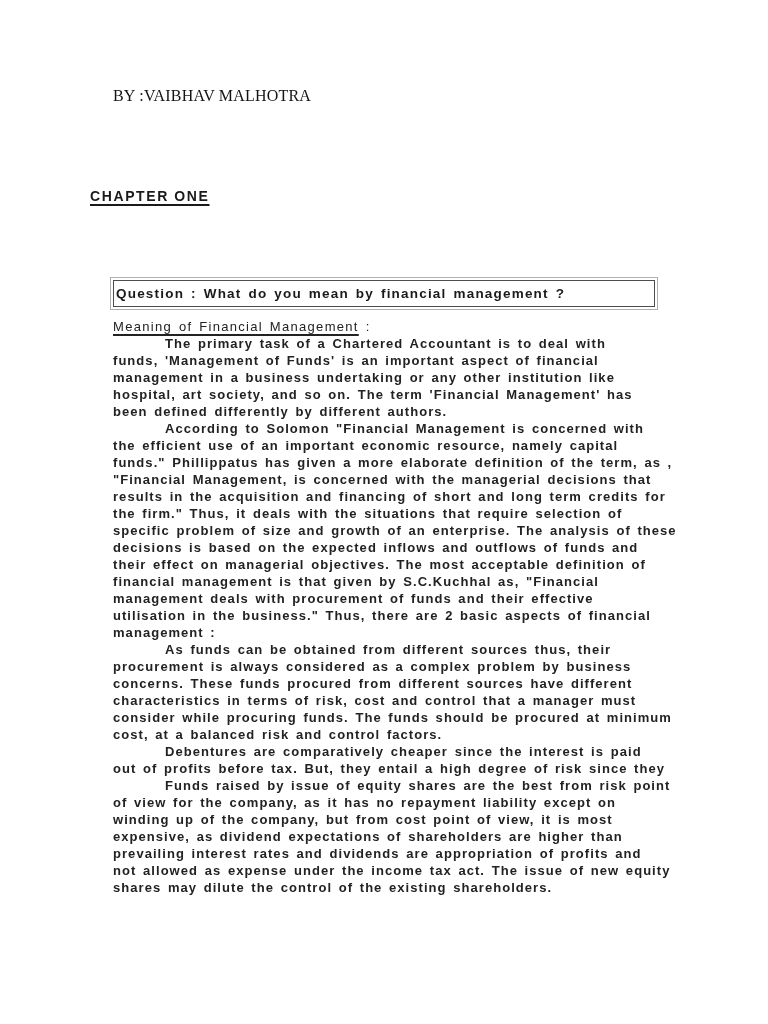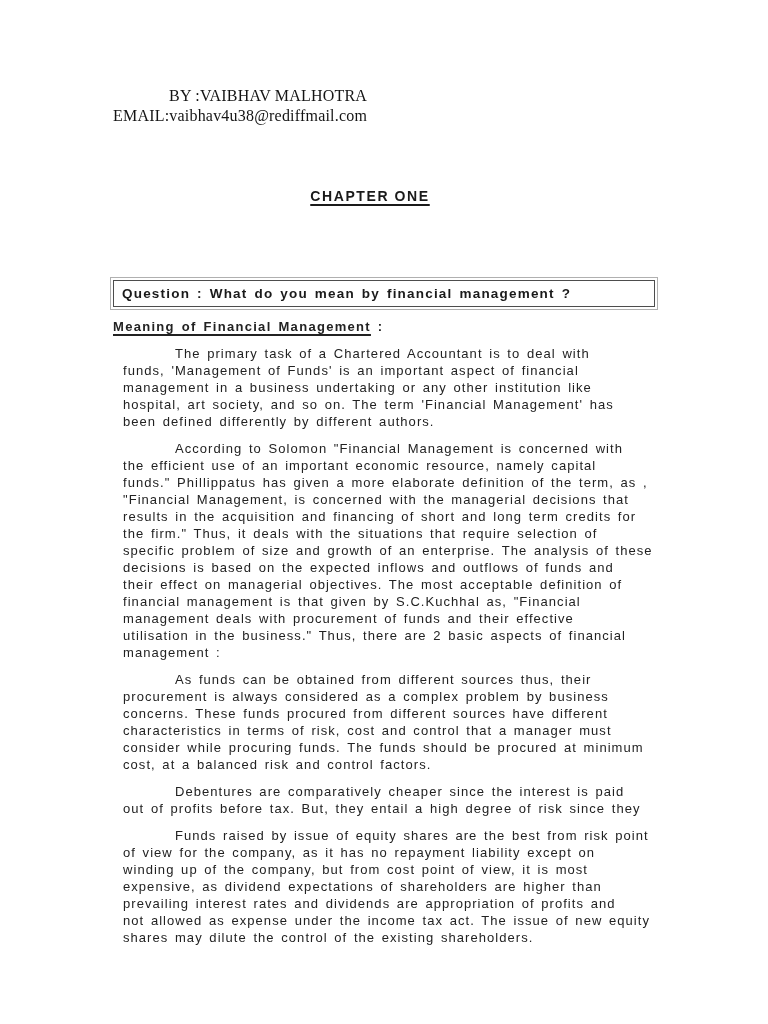--- a/index.html
+++ b/index.html
@@ -26,21 +26,21 @@
     line-height: 20px;
     color: #141414;
     letter-spacing: 0.2px;
     text-align: right;
   }
   
   .chapter-title, .chapter-subtitle {
     position: absolute;
     left: 90px;
     width: 560px;
-    text-align: center;
+    text-align: left;
     font-weight: bold;
     letter-spacing: 1.6px;
     color: #1a1a1a;
   }
   .chapter-title   { top: 188px; font-size: 14px; }
   .chapter-subtitle{ top: 226px; font-size: 13px; }
   .u {
     text-decoration: underline;
     text-decoration-thickness: 1.5px;
     text-underline-offset: 3px;
@@ -50,21 +50,21 @@
     position: absolute;
     left: 110px;
     top: 277px;
     width: 542px;
     border: 1px solid #b0b0b0;
     padding: 2px;
     background: #ffffff;
   }
   .question-box-inner {
     border: 1px solid #4d4d4d;
-    padding: 3px 6px 4px 8px;
+    padding: 3px 6px 4px 2px;
   }
   .question-text {
     font-weight: bold;
     font-size: 13.5px;
     letter-spacing: 1.2px;
     word-spacing: 2px;
     color: #1a1a1a;
     white-space: pre;
   }
   
@@ -78,44 +78,44 @@
     letter-spacing: 1.05px;
     word-spacing: 2px;
     color: #222222;
   }
   .answer-label {
     font-weight: bold;
     letter-spacing: 1.3px;
     white-space: pre;
   }
   .meaning-heading {
-    font-weight: bold;
+    font-weight: normal;
     letter-spacing: 1.3px;
     margin: 0;
   }
   .body-col p.bodytext {
-    margin: 10px;
+    margin: 0;
     white-space: pre-line;
     text-indent: 52px;
+    font-weight: bold;
   }
   .section-heading {
     margin-top: 16px;
     font-weight: bold;
     letter-spacing: 1.3px;
   }
   .ws-pre { white-space: pre; }
 </style>
 </head>
 <body>
 
 <div class="page">
 
   <div class="header-block">
     <div>BY :VAIBHAV MALHOTRA</div>
-    <div>EMAIL:vaibhav4u38@rediffmail.com</div>
   </div>
 
   <div class="chapter-title"><span class="u">CHAPTER ONE</span></div>
 
 
   <div class="question-box">
     <div class="question-box-inner">
       <span class="question-text">Question : What do you mean by financial management ?</span>
     </div>
   </div>

